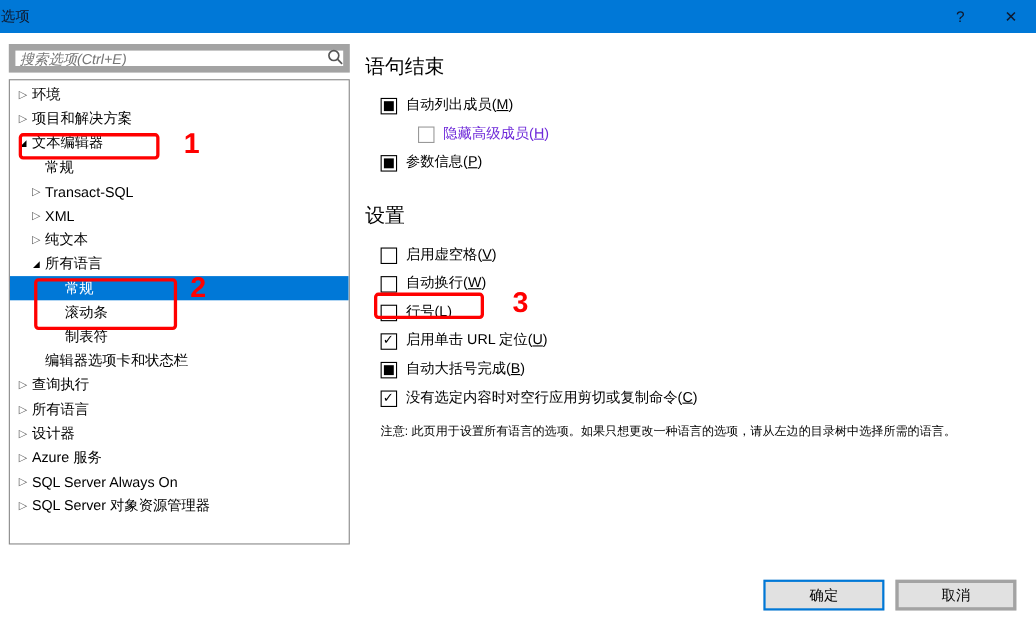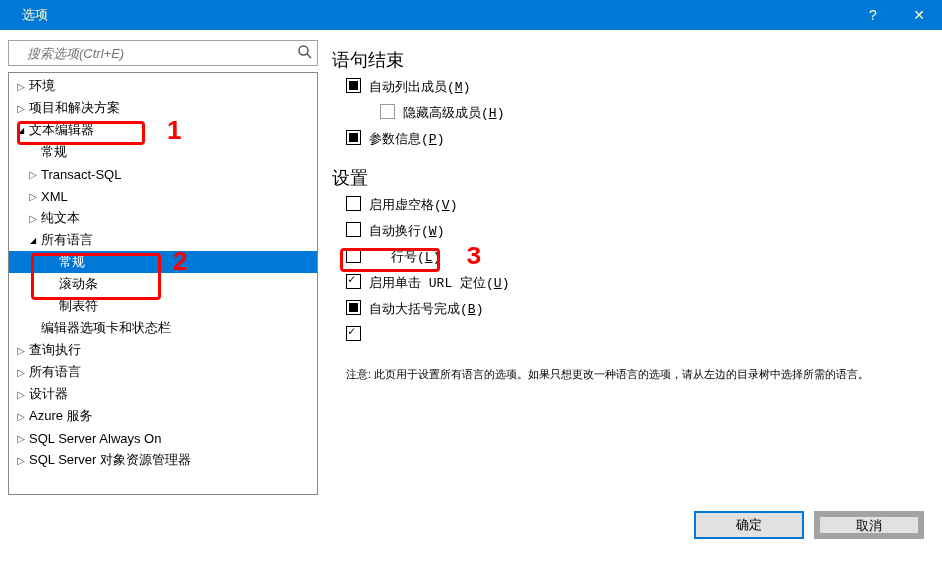--- a/index.html
+++ b/index.html
@@ -1,52 +1,52 @@
 <!DOCTYPE html>
 <html><head>
 <meta charset="utf-8">
 <style>
 * { box-sizing: border-box; margin: 0; padding: 0; }
 body { font-family: "Microsoft YaHei", "Segoe UI", sans-serif; font-size: 13px; background: #fff; width: 942px; height: 565px; overflow: hidden; }
-.titlebar { background: #0078d7; color: #fef9c3; height: 30px; display: flex; align-items: center; padding: 0 0 0 22px; }
+.titlebar { background: #0078d7; color: #0f172a; height: 30px; display: flex; align-items: center; padding: 0 0 0 1px; }
 .titlebar-title { flex: 1; font-size: 13px; }
 .titlebar-btn { width: 46px; height: 30px; display: flex; align-items: center; justify-content: center; cursor: pointer; font-size: 14px; }
 .body-area { display: flex; height: 465px; padding: 10px 8px 0 8px; gap: 10px; }
 .left-col { width: 310px; display: flex; flex-direction: column; }
 .search-wrap { position: relative; margin-bottom: 6px; }
-.search-input { width: 100%; height: 26px; border: 1px solid #a3a3a3; padding: 0 26px 0 18px; font-size: 13px; font-style: italic; color: #8b5cf6; background: #fff; }
+.search-input { width: 100%; height: 26px; border: 6px solid #a3a3a3; padding: 0 26px 0 4px; font-size: 13px; font-style: italic; color: #8b5cf6; background: #fff; }
 .search-icon { position: absolute; right: 5px; top: 4px; color: #555; font-size: 14px; pointer-events: none; }
 .tree-wrap { flex: 1; border: 1px solid #888; overflow: hidden; position: relative; background: #fff; }
 .tree { overflow-y: scroll; height: 100%; padding: 2px 0; }
 .tree::-webkit-scrollbar { width: 18px; }
 .tree::-webkit-scrollbar-track { background: #f0f0f0; border-left: 1px solid #ccc; }
 .tree::-webkit-scrollbar-thumb { background: #c8c8c8; border: 1px solid #a0a0a0; }
 .tree-item { height: 22px; display: flex; align-items: center; padding-left: 6px; cursor: pointer; white-space: nowrap; position: relative; }
 .tree-item.selected { background: #0078d7; color: #fff; }
 .caret { width: 12px; display: inline-flex; justify-content: center; align-items: center; font-size: 10px; color: #555; margin-right: 2px; }
 .caret.empty { visibility: hidden; }
 .indent-1 { padding-left: 18px; }
 .indent-2 { padding-left: 36px; }
 .redbox { position: absolute; border: 3px solid #ff0000; border-radius: 4px; pointer-events: none; z-index: 10; }
 .redlabel { position: absolute; color: #ff0000; font-size: 26px; font-weight: bold; z-index: 11; pointer-events: none; }
 .right-col { flex: 1; padding: 8px 14px 0 4px; overflow: visible; position: relative; }
 .section-title { font-size: 18px; margin-bottom: 6px; }
-.cb-row { display: flex; align-items: flex-start; height: 26px; padding-left: 14px; font-family: Liberation Mono, monospace; }
+.cb-row { display: flex; align-items: flex-end; height: 26px; padding-left: 14px; }
 .cb-row.sub { padding-left: 48px; }
 .cb { width: 15px; height: 15px; border: 1px solid #000; margin-right: 8px; display: inline-flex; align-items: center; justify-content: center; cursor: pointer; background: #fff; position: relative; }
 .cb.indeterminate { background: #fff; }
 .cb.indeterminate::after { content: ''; position: absolute; left: 2px; top: 2px; right: 2px; bottom: 2px; background: #000; }
 .cb.checked::after { content: '✓'; font-size: 12px; color: #000; line-height: 1; position: absolute; left: 1px; top: -1px; }
 .cb.disabled { border-color: #999; cursor: default; }
 .cb-label { cursor: pointer; }
-.cb-label.disabled { color: #000000; cursor: default; }
+.cb-label.disabled { color: #6d28d9; cursor: default; }
 .cb-label u { text-decoration: underline; }
 .note { font-size: 11px; line-height: 1.6; margin-top: 14px; padding-left: 14px; }
-.button-row { height: 60px; display: flex; justify-content: flex-end; align-items: center; gap: 10px; padding-right: 18px; border: none; }
-.btn { width: 110px; height: 28px; border: 6px solid #a3a3a3; background: #e1e1e1; cursor: pointer; font-size: 13px; font-family: inherit; }
+.button-row { height: 60px; display: flex; justify-content: flex-end; align-items: flex-end; gap: 10px; padding-right: 18px; border: none; }
+.btn { width: 110px; height: 28px; border: 3px solid #a3a3a3; background: #e1e1e1; cursor: pointer; font-size: 13px; font-family: inherit; }
 .btn.primary { border: 2px solid #0078d7; }
 </style>
 </head>
 <body>
 
 <div class="titlebar">
   <span class="titlebar-title">选项</span>
   <div class="titlebar-btn">
       <span>?</span>
     </div>
@@ -156,45 +156,46 @@
       </div>
     <div class="cb-row sub">
         <span class="cb disabled"></span>
         <span class="cb-label disabled"><span>隐藏高级成员(<u>H</u>)</span></span>
       </div>
     <div class="cb-row">
         <span class="cb indeterminate"></span>
         <span class="cb-label"><span>参数信息(<u>P</u>)</span></span>
       </div>
 
-    <div class="section-title" style="margin-top:10px;">设置</div>
+    <div class="section-title" style="margin-top:28px;">设置</div>
     <div class="cb-row">
         <span class="cb"></span>
         <span class="cb-label"><span>启用虚空格(<u>V</u>)</span></span>
       </div>
     <div class="cb-row">
         <span class="cb"></span>
         <span class="cb-label"><span>自动换行(<u>W</u>)</span></span>
       </div>
-    <div class="cb-row" style="position:relative;gap:22px;">
+    <div class="cb-row" style="position:relative;">
       <span class="cb"></span>
         <span class="cb-label"><span>行号(<u>L</u>)</span></span>
       <div class="redbox" style="left:8px; top:0px; width:100px; height:24px;"></div>
       <div class="redlabel" style="left:134px; top:-6px;">3</div>
     </div>
     <div class="cb-row">
         <span class="cb checked"></span>
         <span class="cb-label"><span>启用单击 URL 定位(<u>U</u>)</span></span>
       </div>
     <div class="cb-row">
         <span class="cb indeterminate"></span>
         <span class="cb-label"><span>自动大括号完成(<u>B</u>)</span></span>
       </div>
     <div class="cb-row">
         <span class="cb checked"></span>
+        <span class="cb-label"><span>没有选定内容时对空行应用剪切或复制命令(<u>C</u>)</span></span>
       </div>
 
     <div class="note">注意: 此页用于设置所有语言的选项。如果只想更改一种语言的选项，请从左边的目录树中选择所需的语言。</div>
   </div>
 </div>
 
 <div class="button-row">
   <button class="btn primary">确定</button>
   <button class="btn">取消</button>
 </div>

